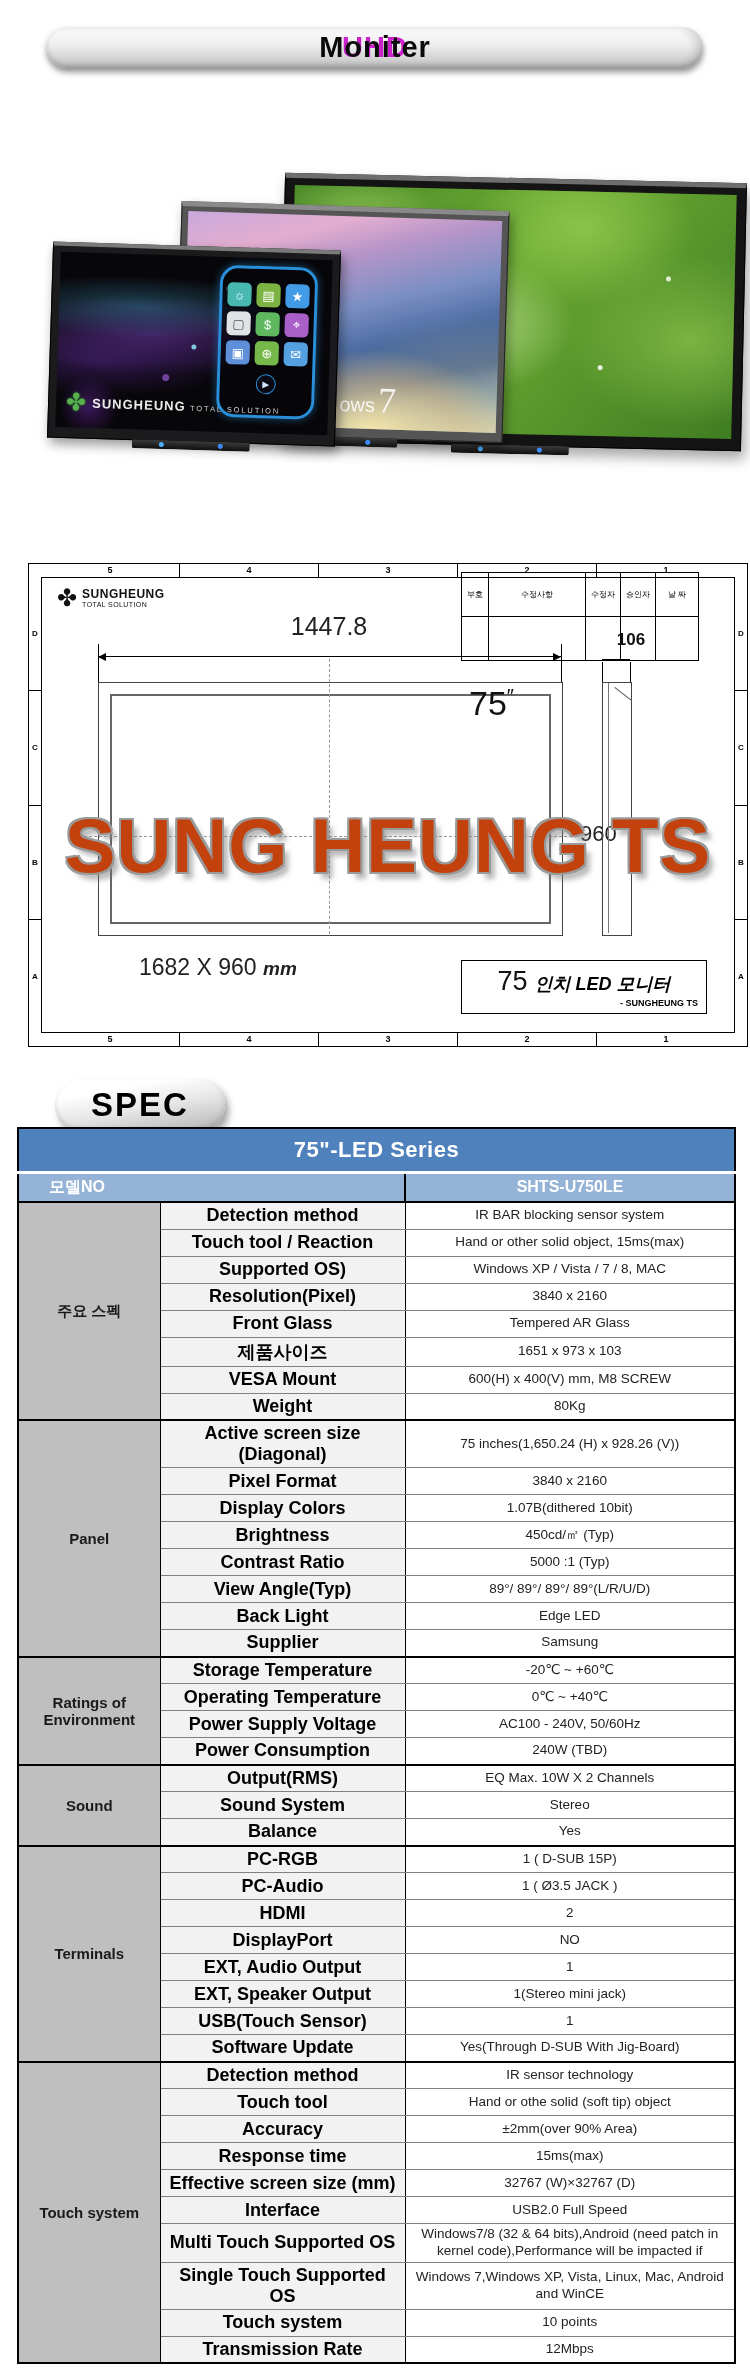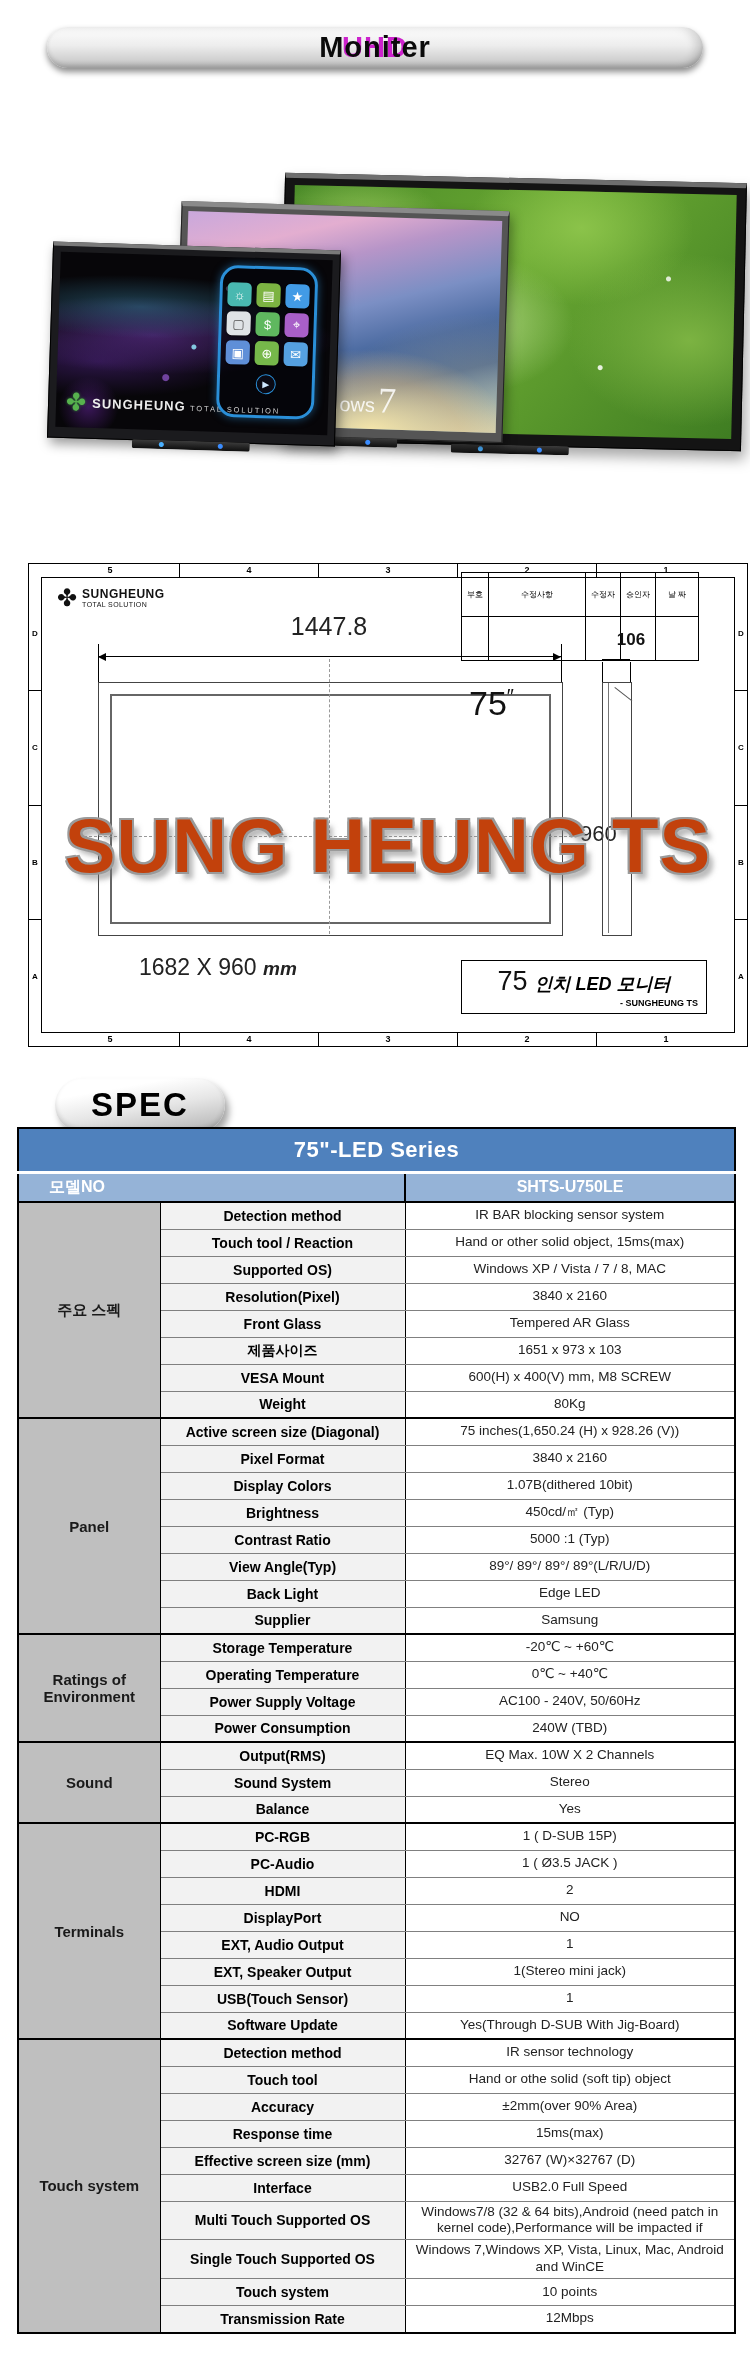--- a/index.html
+++ b/index.html
@@ -139,21 +139,21 @@
     border:2px solid #000;}
   .spec th,.spec td{box-sizing:border-box;}
   .t-title{background:#4f81bd;color:#fff;font-size:22px;font-weight:bold;height:44px;text-align:center;
     border:2px solid #000;border-bottom:3px solid #fff;letter-spacing:.5px;}
   .t-model th{background:#95b3d7;color:#fff;font-size:16px;height:30px;border:2px solid #000;}
   .model-l{text-align:left;padding-left:30px;}
   .model-r{text-align:center;}
   .spec tbody td{border:1px solid #808080;height:27px;padding:2px 5px;}
   .gcol{background:#bfbfbf;font-size:15px;font-weight:600;color:#1a1a1a;text-align:center;
     border-left:2px solid #000 !important;border-right:1px solid #000 !important;}
-  .lcol{background:#f2f2f2;font-weight:bold;font-size:14px;text-align:center;border-right:1px solid #000 !important;}
+  .lcol{background:#f2f2f2;font-weight:bold;font-size:18px;text-align:center;border-right:1px solid #000 !important;}
   .vcol{background:#fff;font-size:13.5px;text-align:center;color:#222;border-right:2px solid #000 !important;
     line-height:1.25;}
   .gstart td{border-top:2px solid #000 !important;}
 </style>
 </head>
 <body>
 
 <div class="page">
 
   <div class="banner">

